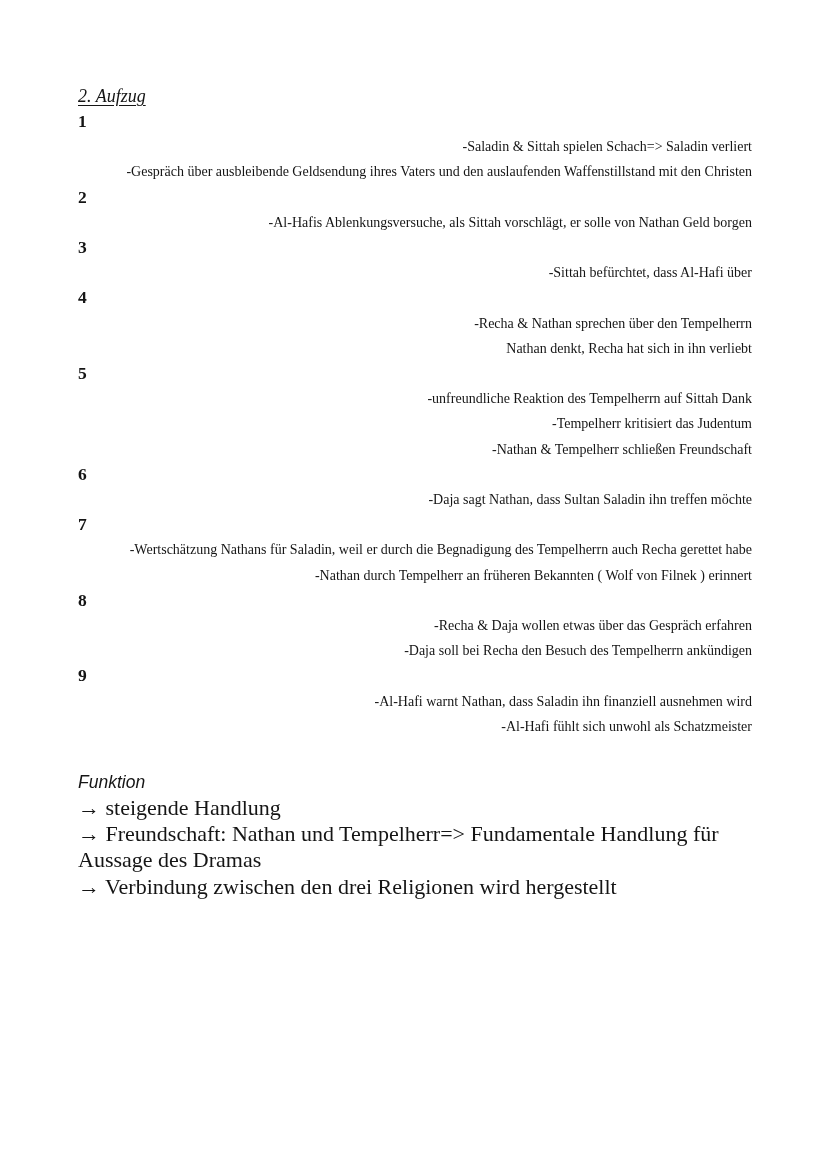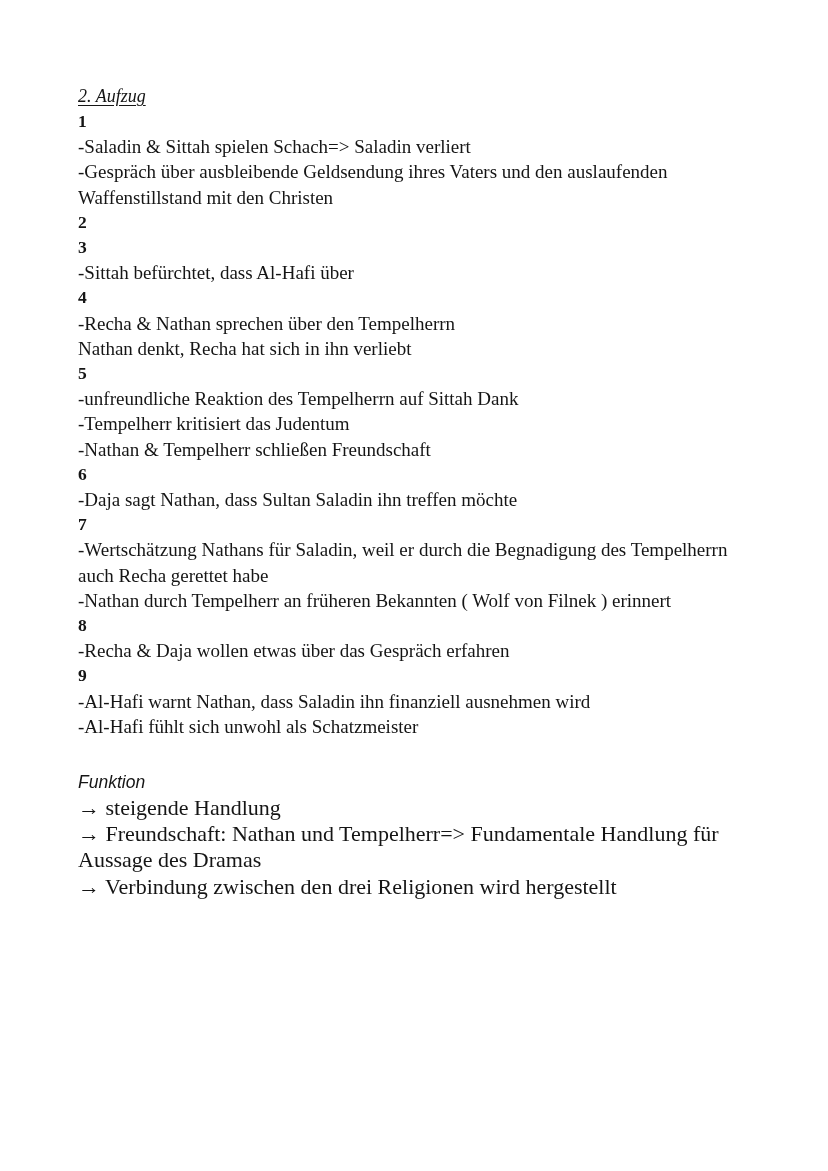--- a/index.html
+++ b/index.html
@@ -26,22 +26,23 @@
     font-style: italic;
     text-decoration: underline;
     text-underline-offset: 3px;
   }
   .scene-number {
     font-size: 17.5px;
     line-height: 25.2px;
     font-weight: bold;
   }
   .line {
-    font-size: 19px;
+    font-size: 14px;
     line-height: 25.2px;
+    text-align: right;
   }
   .funktion-heading {
     font-family: "Liberation Sans", sans-serif;
     font-size: 17.5px;
     line-height: 26px;
     font-weight: normal;
     font-style: italic;
     margin-top: 30px;
   }
   .funktion-item {
@@ -53,36 +54,38 @@
 <body>
 
 <div class="page">
   <div class="doc-heading">2. Aufzug</div>
 
   <div>
       <div class="scene-number">1</div>
       <div class="line">-Saladin &amp; Sittah spielen Schach=&gt; Saladin verliert</div>
       <div class="line">-Gespräch über ausbleibende Geldsendung ihres Vaters und den auslaufenden Waffenstillstand mit den Christen</div>
       <div class="scene-number">2</div>
+      <div class="line">-Al-Hafis Ablenkungsversuche, als Sittah vorschlägt, er solle von Nathan Geld borgen</div>
       <div class="scene-number">3</div>
       <div class="line">-Sittah befürchtet, dass Al-Hafi über</div>
       <div class="scene-number">4</div>
       <div class="line">-Recha &amp; Nathan sprechen über den Tempelherrn</div>
       <div class="line">Nathan denkt, Recha hat sich in ihn verliebt</div>
       <div class="scene-number">5</div>
       <div class="line">-unfreundliche Reaktion des Tempelherrn auf Sittah Dank</div>
       <div class="line">-Tempelherr kritisiert das Judentum</div>
       <div class="line">-Nathan &amp; Tempelherr schließen Freundschaft</div>
       <div class="scene-number">6</div>
       <div class="line">-Daja sagt Nathan, dass Sultan Saladin ihn treffen möchte</div>
       <div class="scene-number">7</div>
       <div class="line">-Wertschätzung Nathans für Saladin, weil er durch die Begnadigung des Tempelherrn auch Recha gerettet habe</div>
       <div class="line">-Nathan durch Tempelherr an früheren Bekannten ( Wolf von Filnek ) erinnert</div>
       <div class="scene-number">8</div>
       <div class="line">-Recha &amp; Daja wollen etwas über das Gespräch erfahren</div>
+      <div class="line">-Daja soll bei Recha den Besuch des Tempelherrn ankündigen</div>
       <div class="scene-number">9</div>
       <div class="line">-Al-Hafi warnt Nathan, dass Saladin ihn finanziell ausnehmen wird</div>
       <div class="line">-Al-Hafi fühlt sich unwohl als Schatzmeister</div>
     </div>
 
   <div class="funktion-heading">Funktion</div>
 
   <div>
       <div class="funktion-item">→ steigende Handlung</div>
       <div class="funktion-item">→ Freundschaft: Nathan und Tempelherr=&gt; Fundamentale Handlung für Aussage des Dramas</div>

